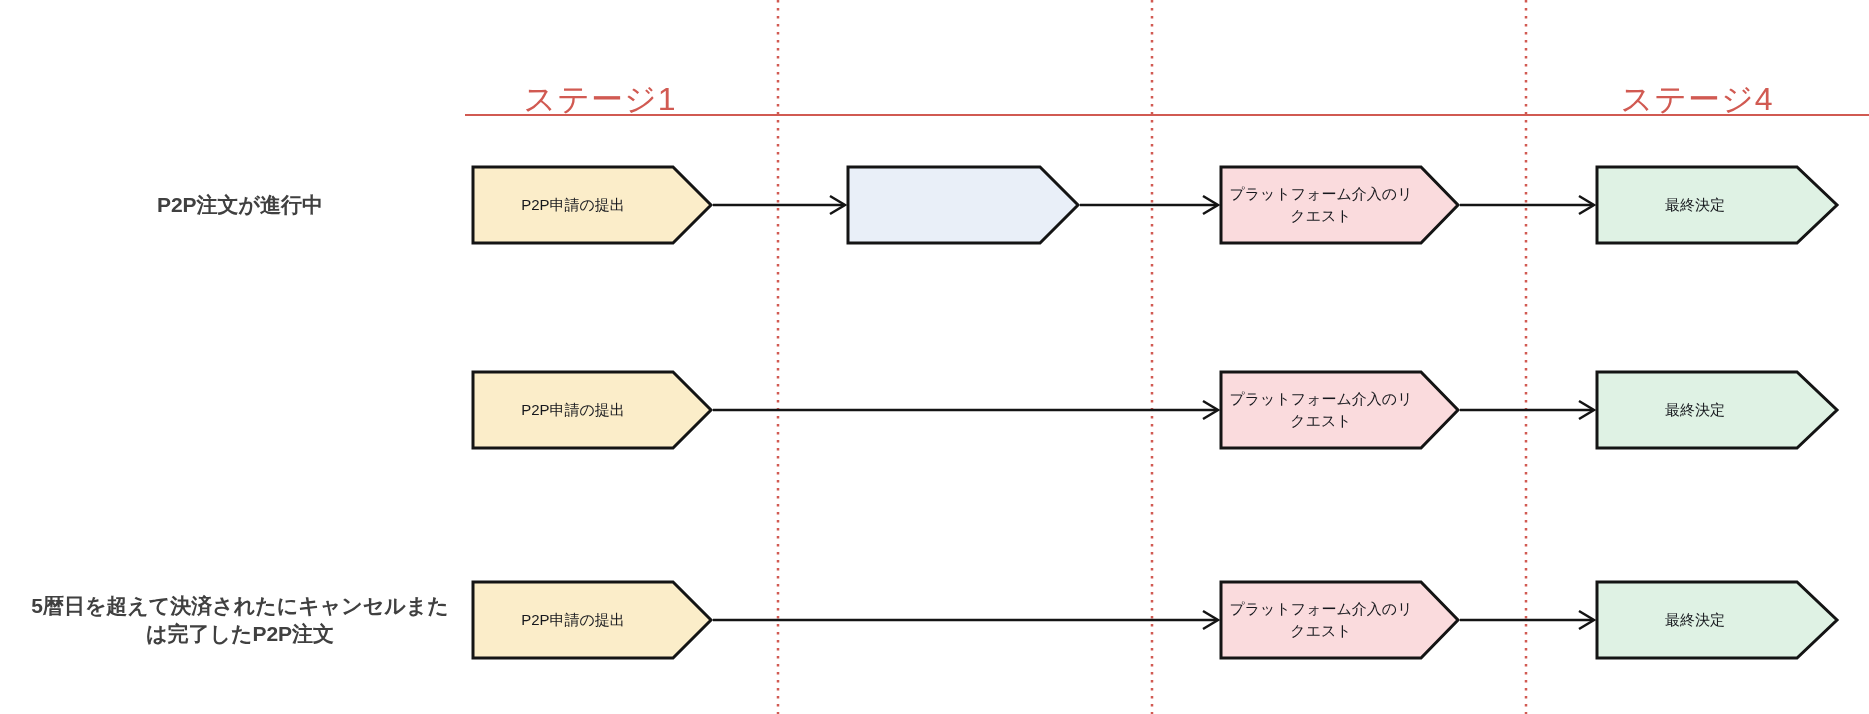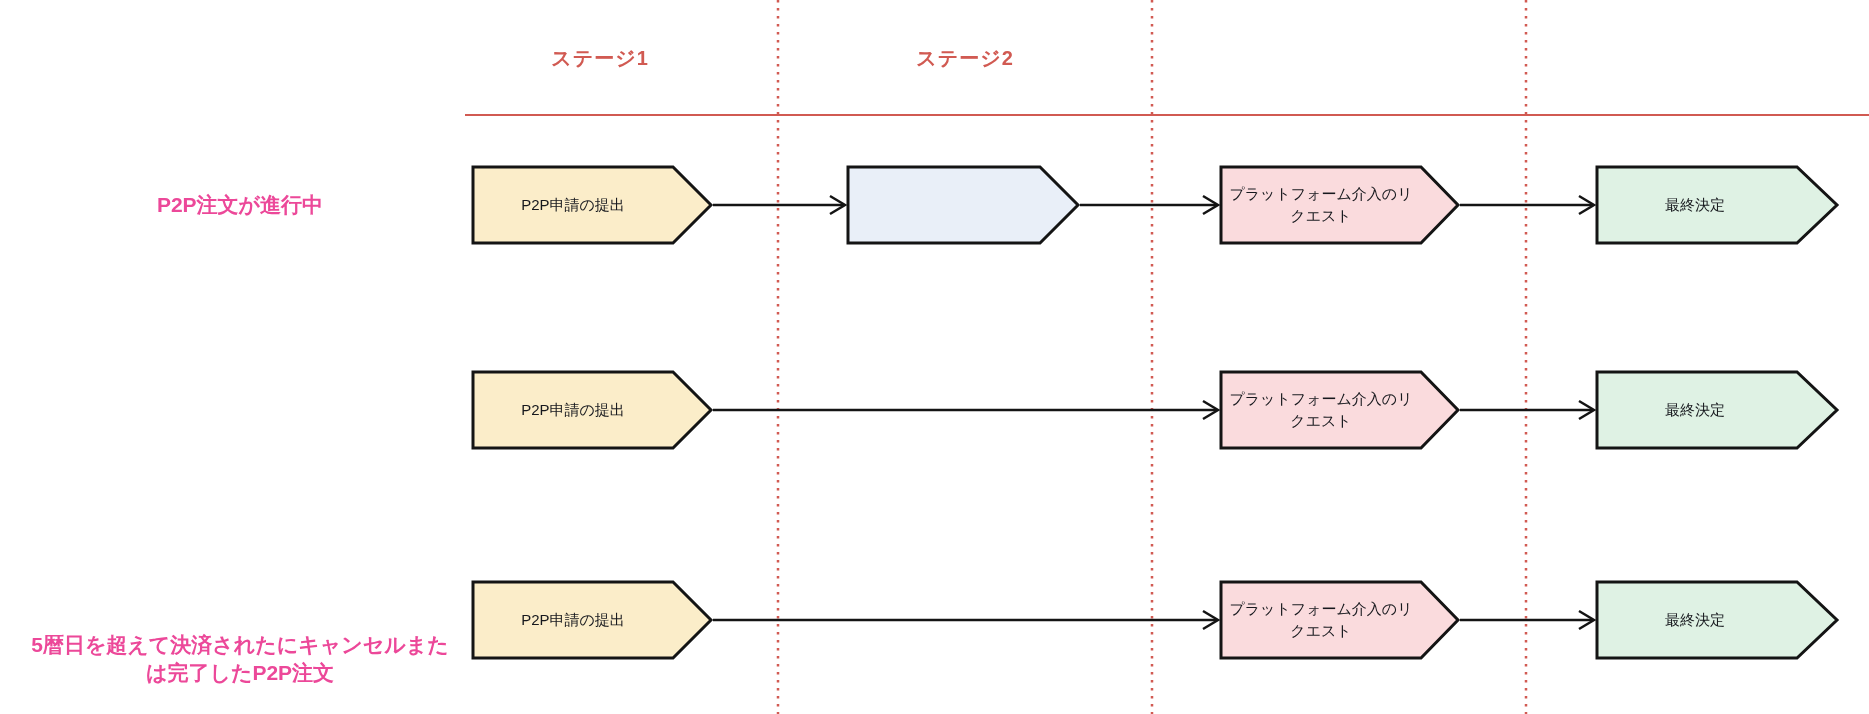--- a/index.html
+++ b/index.html
@@ -34,26 +34,27 @@
   .overlay {
     position: absolute;
     display: flex;
     align-items: center;
     justify-content: center;
     text-align: center;
     pointer-events: none;
   }
   .stage-header {
     color: #D15A52;
-    font-size: 20px;
-    font-weight: bold;
+    font-size: 32px;
+    font-weight: normal;
     letter-spacing: 1px;
+    margin-top: 42px;
   }
   .row-label {
-    color: #ec4899;
+    color: #404040;
     font-size: 21px;
     font-weight: bold;
     line-height: 1.35;
   }
   .step-text {
     color: #16181D;
     font-size: 15px;
     font-weight: normal;
     line-height: 22px;
   }
@@ -93,24 +94,24 @@
     <polygon class="pent-yellow" points="473,582 673,582 711,620 673,658 473,658"></polygon>
     <polygon class="pent-pink" points="1221,582 1421,582 1458,620 1421,658 1221,658"></polygon>
     <polygon class="pent-green" points="1597,582 1797,582 1837,620 1797,658 1597,658"></polygon>
     <line class="arrow-line" x1="713" y1="620" x2="1216" y2="620"></line>
     <path class="arrow-head" d="M 1203 611 L 1218 620 L 1203 629"></path>
     <line class="arrow-line" x1="1460" y1="620" x2="1592" y2="620"></line>
     <path class="arrow-head" d="M 1579 611 L 1594 620 L 1579 629"></path>
   </svg>
 
   <div class="overlay stage-header" style="left:480px; top:40px; width:240px; height:36px;">ステージ1</div>
-  <div class="overlay stage-header" style="left:845px; top:40px; width:240px; height:36px;">ステージ2</div>
+  <div class="overlay stage-header" style="left:1577px; top:40px; width:240px; height:36px;">ステージ4</div>
 
   <div class="overlay row-label" style="left:20px; top:178px; width:440px; height:54px;">P2P注文が進行中</div>
-  <div class="overlay row-label" style="left:30px; top:590px; width:420px; height:60px;margin-top:39px;">5暦日を超えて決済されたにキャンセルまたは完了したP2P注文</div>
+  <div class="overlay row-label" style="left:30px; top:590px; width:420px; height:60px;">5暦日を超えて決済されたにキャンセルまたは完了したP2P注文</div>
 
   <div class="overlay step-text" style="left:473px; top:167px; width:200px; height:76px;">P2P申請の提出</div>
   <div class="overlay step-text" style="left:1226px; top:167px; width:190px; height:76px;">プラットフォーム介入のリクエスト</div>
   <div class="overlay step-text" style="left:1597px; top:167px; width:196px; height:76px;">最終決定</div>
 
   <div class="overlay step-text" style="left:473px; top:372px; width:200px; height:76px;">P2P申請の提出</div>
   <div class="overlay step-text" style="left:1226px; top:372px; width:190px; height:76px;">プラットフォーム介入のリクエスト</div>
   <div class="overlay step-text" style="left:1597px; top:372px; width:196px; height:76px;">最終決定</div>
 
   <div class="overlay step-text" style="left:473px; top:582px; width:200px; height:76px;">P2P申請の提出</div>

